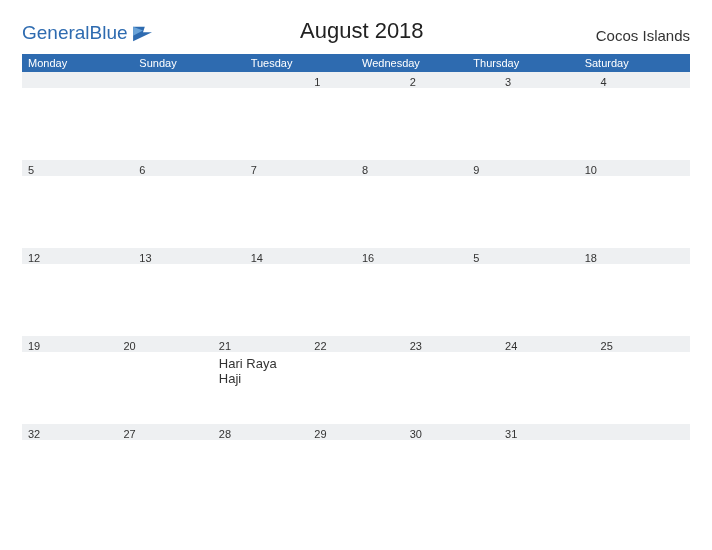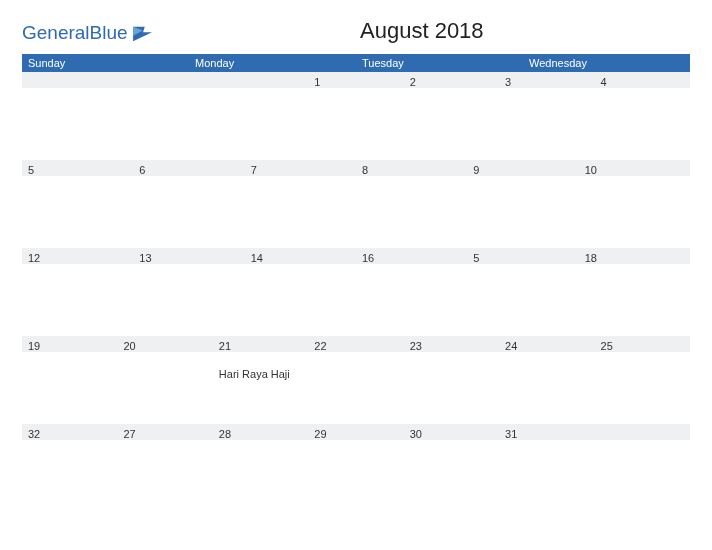--- a/index.html
+++ b/index.html
@@ -75,45 +75,48 @@
   .date-num {
     position: relative;
     z-index: 1;
     font-size: 11px;
     color: #333;
     padding-top: 1px;
   }
   .event {
     position: relative;
     z-index: 1;
-    font-size: 11px;
-    color: #333;
-    margin-top: 16px;
+    font-size: 13px;
+    color: #333;
+    margin-top: 4px;
   }
 </style>
 </head>
 <body>
 
 <div class="header">
   <div class="logo">
     <span class="logo-text"><span class="g">General</span><span class="b">Blue</span></span>
     <svg class="logo-icon" viewBox="0 0 24 20">
       <path d="M1 2 L14 2 L12 8 L22 8 L1 18 Z" fill="#2e6bb0"></path>
       <path d="M1 2 L12 6 L1 12 Z" fill="#6aa3d8"></path>
     </svg>
   </div>
   <div class="title">August 2018</div>
+  <div class="region">Cocos Islands</div>
 </div>
 
 <div class="calendar">
   <div class="dow-row">
+    <div class="dow-cell">Monday</div>
     <div class="dow-cell">Sunday</div>
-    <div class="dow-cell">Monday</div>
     <div class="dow-cell">Tuesday</div>
     <div class="dow-cell">Wednesday</div>
+    <div class="dow-cell">Thursday</div>
+    <div class="dow-cell">Saturday</div>
   </div>
 
   <div class="week">
     <div class="day-cell">
         <div class="date-strip"></div>
         <div class="date-num"></div>
       </div>
     <div class="day-cell">
         <div class="date-strip"></div>
         <div class="date-num"></div>

